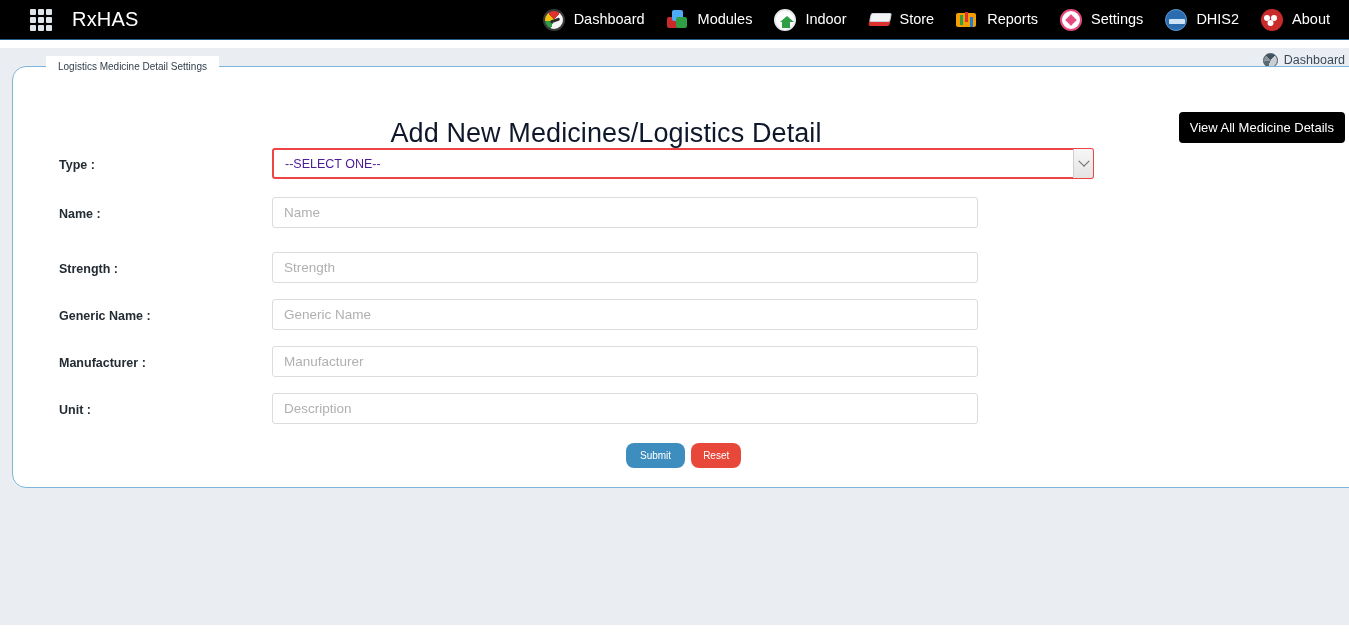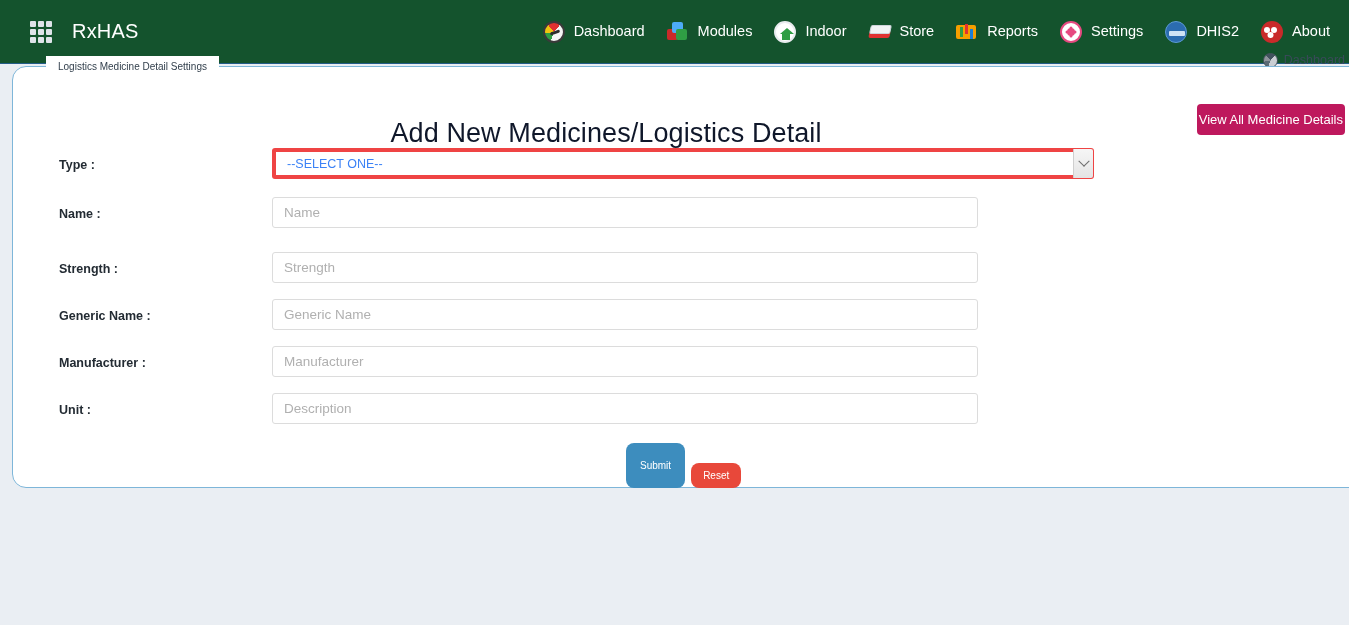--- a/index.html
+++ b/index.html
@@ -20,26 +20,27 @@
     position: absolute;
     left: 0; top: 48px;
     width: 1349px; height: 577px;
     background: #eaeef3;
   }
 
   
   .navbar {
     position: absolute;
     left: 0; top: 0;
-    width: 1349px; height: 64px;
-    background: #14532d;
+    width: 1349px; height: 40px;
+    background: #000000;
     border-bottom: 1px solid #245d88;
     display: flex;
     align-items: center;
     white-space: nowrap;
+    text-decoration: underline;
   }
   .brand-group {
     display: flex;
     align-items: center;
     margin-left: 30px;
   }
   .apps-icon {
     width: 22px; height: 22px;
     display: grid;
     grid-template-columns: repeat(3, 6px);
@@ -248,28 +249,28 @@
     color: #33404d;
     line-height: 22px;
     height: 22px;
     z-index: 3;
     white-space: nowrap;
   }
 
   
   .btn-view-all {
     position: absolute;
-    right: 4px; top: 104px;
-    background: #be185d;
+    right: 4px; top: 112px;
+    background: #000000;
     color: #ffffff;
     border: none;
     border-radius: 4px;
     font-size: 13px;
     font-family: "Liberation Sans", sans-serif;
-    padding: 8px 2px;
+    padding: 8px 11px;
     cursor: pointer;
     z-index: 4;
     white-space: nowrap;
   }
 
   
   .form-title {
     position: absolute;
     left: 0; top: 118px;
     width: 1212px;
@@ -313,25 +314,25 @@
     color: #333333;
     font-family: "Liberation Sans", sans-serif;
     background: #ffffff;
     outline: none;
   }
   .txt-input::placeholder { color: #b0b0b0; }
 
   .sel-input {
     width: 100%;
     height: 31px;
-    border: 4px solid #ef4444;
+    border: 2px solid #ef4444;
     border-radius: 3px;
     padding: 0 11px;
     font-size: 12.5px;
-    color: #3b82f6;
+    color: #4c1d95;
     font-family: "Liberation Sans", sans-serif;
     background: #ffffff;
     outline: none;
     appearance: none;
     -webkit-appearance: none;
   }
   .sel-arrow-box {
     position: absolute;
     right: 1px; top: 1px;
     width: 20px; height: 29px;
@@ -361,21 +362,21 @@
   .btn {
     border: none;
     border-radius: 8px;
     color: #ffffff;
     font-size: 10px;
     font-family: Liberation Sans, sans-serif;
     padding: 7px 14px;
     cursor: pointer;
   }
   .btn-submit { background: #3d8dbe; }
-  .btn-reset  { background: #e8483a; padding: 7px 12px; margin-top: 20px; }
+  .btn-reset  { background: #e8483a; padding: 7px 12px; }
 </style>
 </head>
 <body>
 
 <div id="page">
 
   <div class="body-bg"></div>
 
   <div class="navbar">
     <div class="brand-group">

